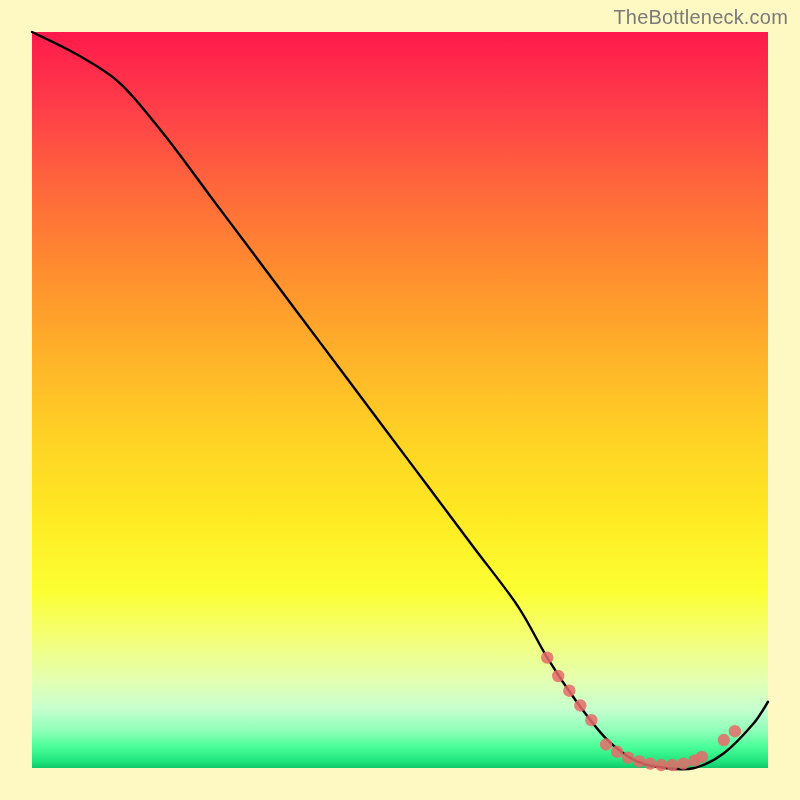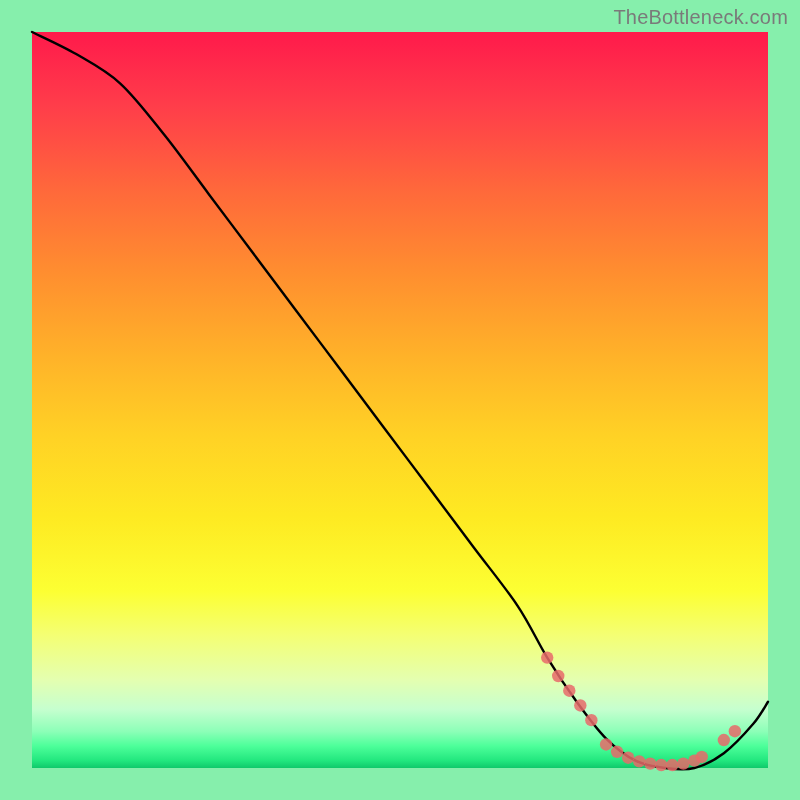--- a/index.html
+++ b/index.html
@@ -8,21 +8,21 @@
     width: 800px;
     height: 800px;
     background: #000;
     overflow: hidden;
     font-family: Arial, Helvetica, sans-serif;
   }
   .stage {
     position: relative;
     width: 800px;
     height: 800px;
-    background: #86efac;
+    background: #fef9c3;
   }
   .plot-area {
     position: absolute;
     left: 32px;
     top: 32px;
     width: 736px;
     height: 736px;
     background: linear-gradient(
       to bottom,
       #ff1a4b 0%,

